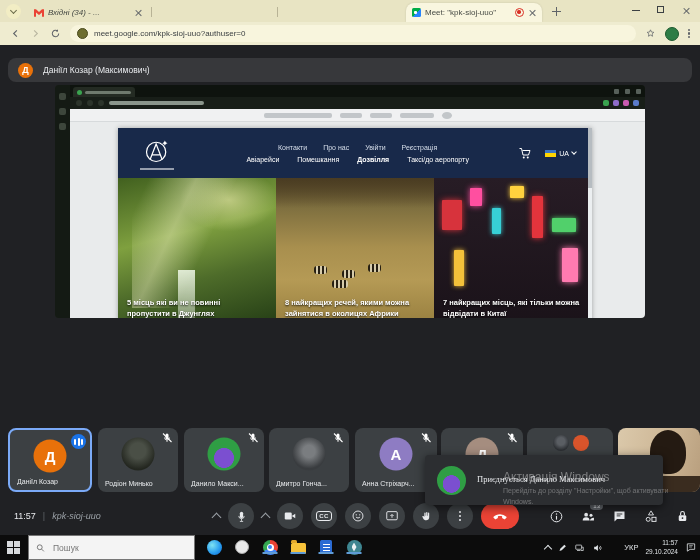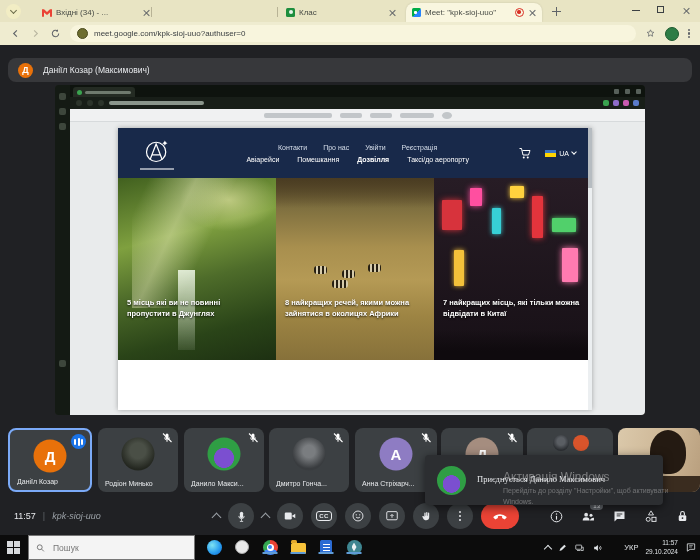--- a/index.html
+++ b/index.html
@@ -38,21 +38,21 @@
   .profile-dot{width:14px;height:14px;border-radius:50%;background:#2d7d46;border:1px solid #1d5a30;}
   .kebab{display:flex;flex-direction:column;gap:1.6px;}
   .kebab i{width:2.2px;height:2.2px;border-radius:50%;background:#5f6368;}
 
   
   .stage{position:absolute;left:0;top:45px;width:700px;height:452px;background:#202124;}
   .presenter{position:absolute;left:8px;top:13px;right:8px;height:24px;background:#37383b;border-radius:8px;display:flex;align-items:center;gap:10px;padding:0 10px;color:#e8eaed;font-size:8.5px;}
   .av-sm{width:15px;height:15px;border-radius:50%;background:#e8710a;color:#fff;font-size:9px;font-weight:bold;display:flex;align-items:center;justify-content:center;}
 
   
-  .shared{position:absolute;left:55px;top:40px;width:590px;height:330px;background:#20261f;border-radius:4px;overflow:hidden;}
+  .shared{position:absolute;left:55px;top:40px;width:590px;height:233px;background:#20261f;border-radius:4px;overflow:hidden;}
   .sb{position:absolute;left:0;top:0;width:15px;height:100%;background:#141a14;}
   .sb i{display:block;width:7px;height:7px;margin:8px auto 0;border-radius:2px;background:#3d463c;}
   .s-tabbar{position:absolute;left:15px;top:0;right:0;height:12px;background:#0e130e;}
   .s-tab{position:absolute;left:3px;top:2px;width:62px;height:10px;background:#242b23;border-radius:3px 3px 0 0;display:flex;align-items:center;gap:3px;padding:0 4px;}
   .s-tab b{width:5px;height:5px;border-radius:50%;background:#3aa34f;}
   .s-tab i{flex:1;height:3px;background:#6f7a6e;border-radius:2px;}
   .s-winctl{position:absolute;right:4px;top:4px;display:flex;gap:6px;}
   .s-winctl i{width:5px;height:5px;background:#57605a;border-radius:1px;}
   .s-urlbar{position:absolute;left:15px;top:12px;right:0;height:12px;background:#181e18;display:flex;align-items:center;gap:5px;padding:0 6px;}
   .s-urlbar .c{width:6px;height:6px;border-radius:50%;background:#2c342b;}
@@ -159,36 +159,31 @@
 </head>
 <body>
 
 <div class="screen">
 
   <div class="tabstrip">
     <div class="tabsearch">
         <span class="chev"></span>
       </div>
 
-    <div class="tab" style="left:36px;width:120px;">
+    <div class="tab" style="left:28px;width:120px;font-style:italic;">
       <svg class="fav-gmail" viewBox="0 0 12 9">
           <path fill="#ea4335" d="M0 0h2.4L6 3.4 9.6 0H12v9h-2.4V3.8L6 7 2.4 3.8V9H0z"></path>
         </svg>
       <span class="tab-title">Вхідні (34) - ...</span>
       <span class="x-icon"></span>
     </div>
     <span class="tab-sep" style="left:151px;"></span>
 
     <span class="tab-sep" style="left:277px;"></span>
 
-    <div class="tab" style="left:280px;width:122px;">
-      <span class="fav-class"></span>
-      <span class="tab-title">Клас</span>
-      <span class="x-icon"></span>
-    </div>
 
     <div class="tab active" style="left:406px;width:136px;">
       <span class="fav-meet"></span>
       <span class="tab-title">Meet: "kpk-sioj-uuo"</span>
       <span class="rec-dot"></span>
       <span class="x-icon"></span>
     </div>
 
     <span class="plus-icon" style="position:absolute;left:552px;top:7px;"></span>
 

